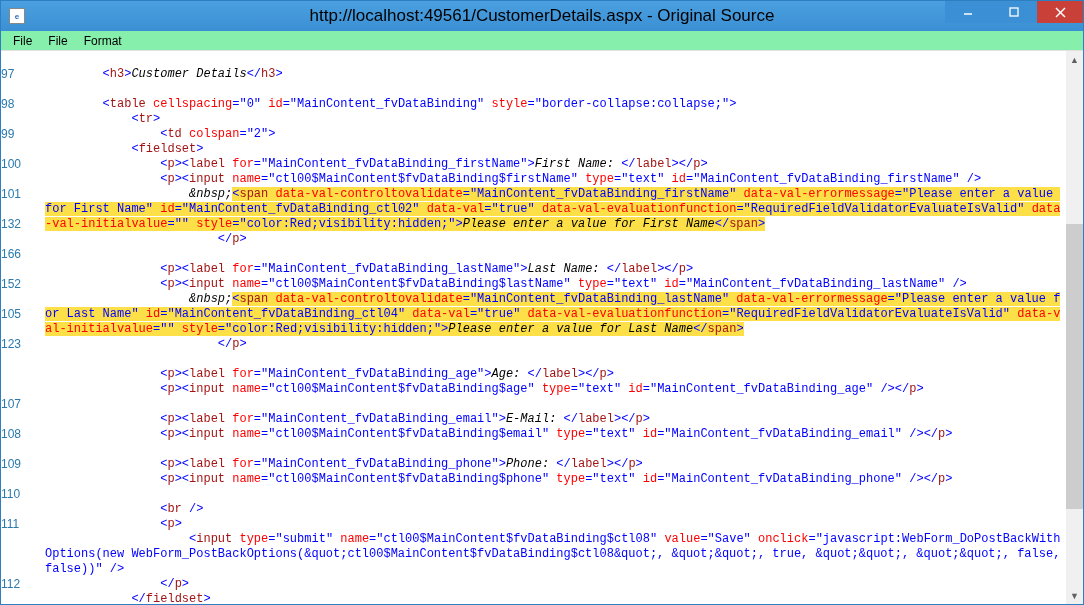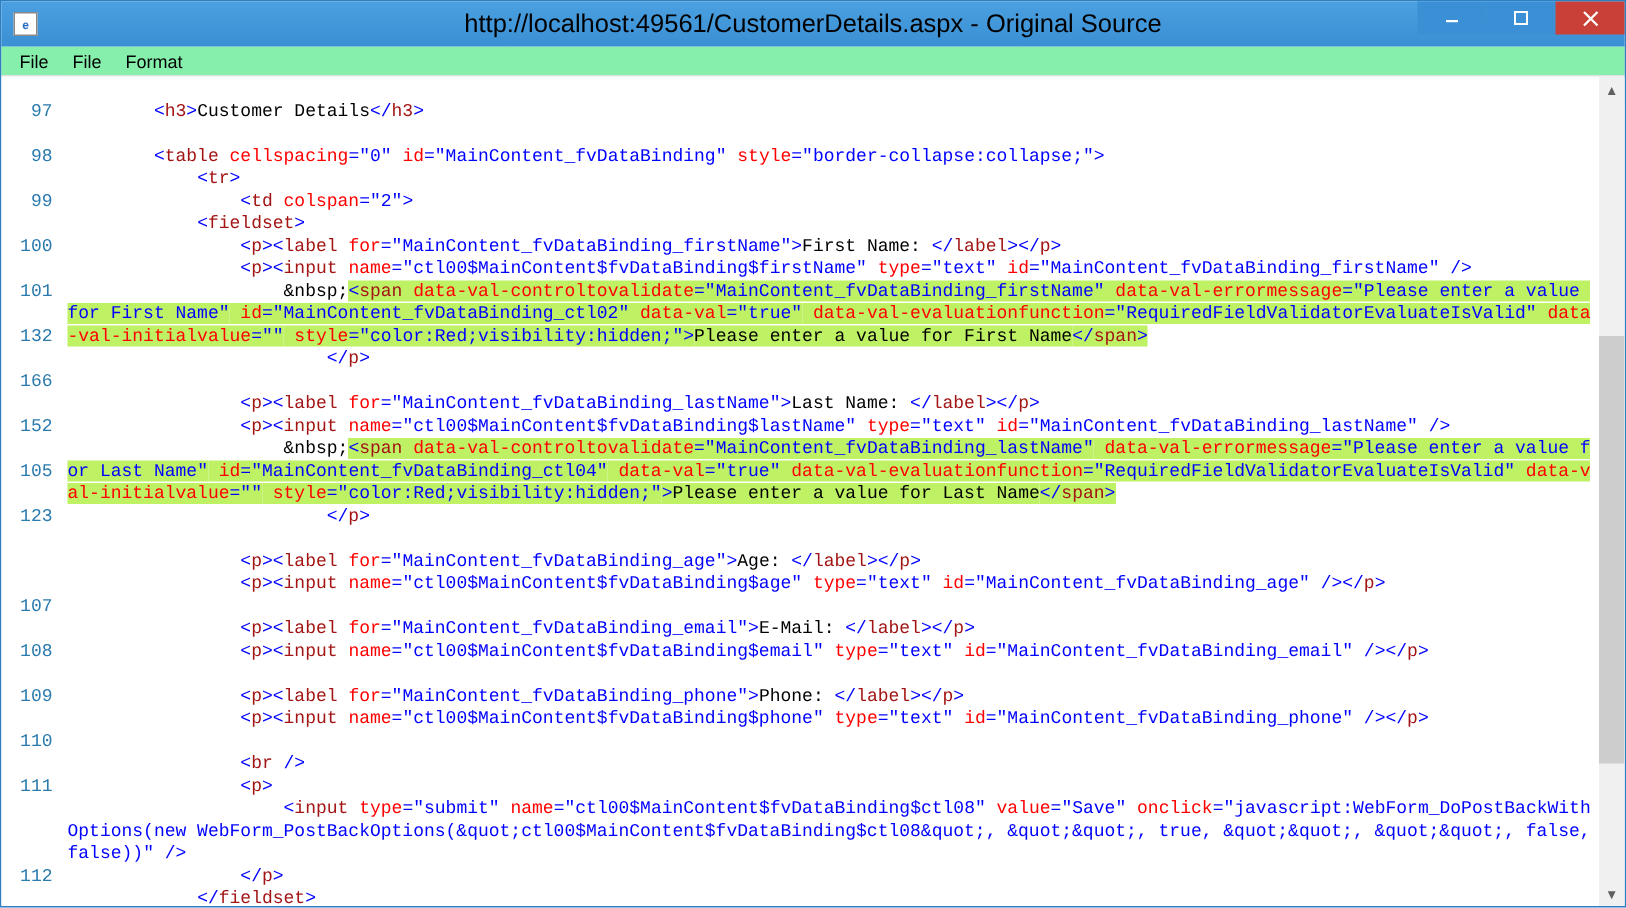--- a/index.html
+++ b/index.html
@@ -84,24 +84,23 @@
 .content {
   flex: 1;
   display: flex;
   background: #fff;
   overflow: hidden;
   position: relative;
 }
 .gutter {
   width: 40px;
   background: #fff;
-  text-align: right;
   padding-right: 6px;
   color: #2a7aae;
-  font-family: Liberation Mono, monospace;
+  font-family: Liberation Sans, sans-serif;
   font-size: 12px;
   line-height: 15px;
   padding-top: 1px;
   white-space: pre;
   border-right: none;
 }
 .codearea {
   flex: 1;
   font-family: Consolas, "Courier New", monospace;
   font-size: 12px;
@@ -124,22 +123,22 @@
   display:flex; align-items:center; justify-content:center;
   color:#606060; font-size:9px;
 }
 .scroll-arrow.up { top:0; }
 .scroll-arrow.down { bottom:0; }
 
 
 .c-blue { color: #0000ff; }
 .c-brown { color: #a31515; } 
 .c-red { color: #ff0000; }
-.c-text { color: #000; } 
-.hl { background: #bef264; }
+.c-text { color: #000; font-style: italic; } 
+.hl { background: #fde047; }
 
 .codeline { display:block; min-height:15px; }
 .gutter div { height:15px; }
 .gutter .wrap3 { height:45px; }
 </style>
 </head>
 <body>
 
 <div class="window">
 

